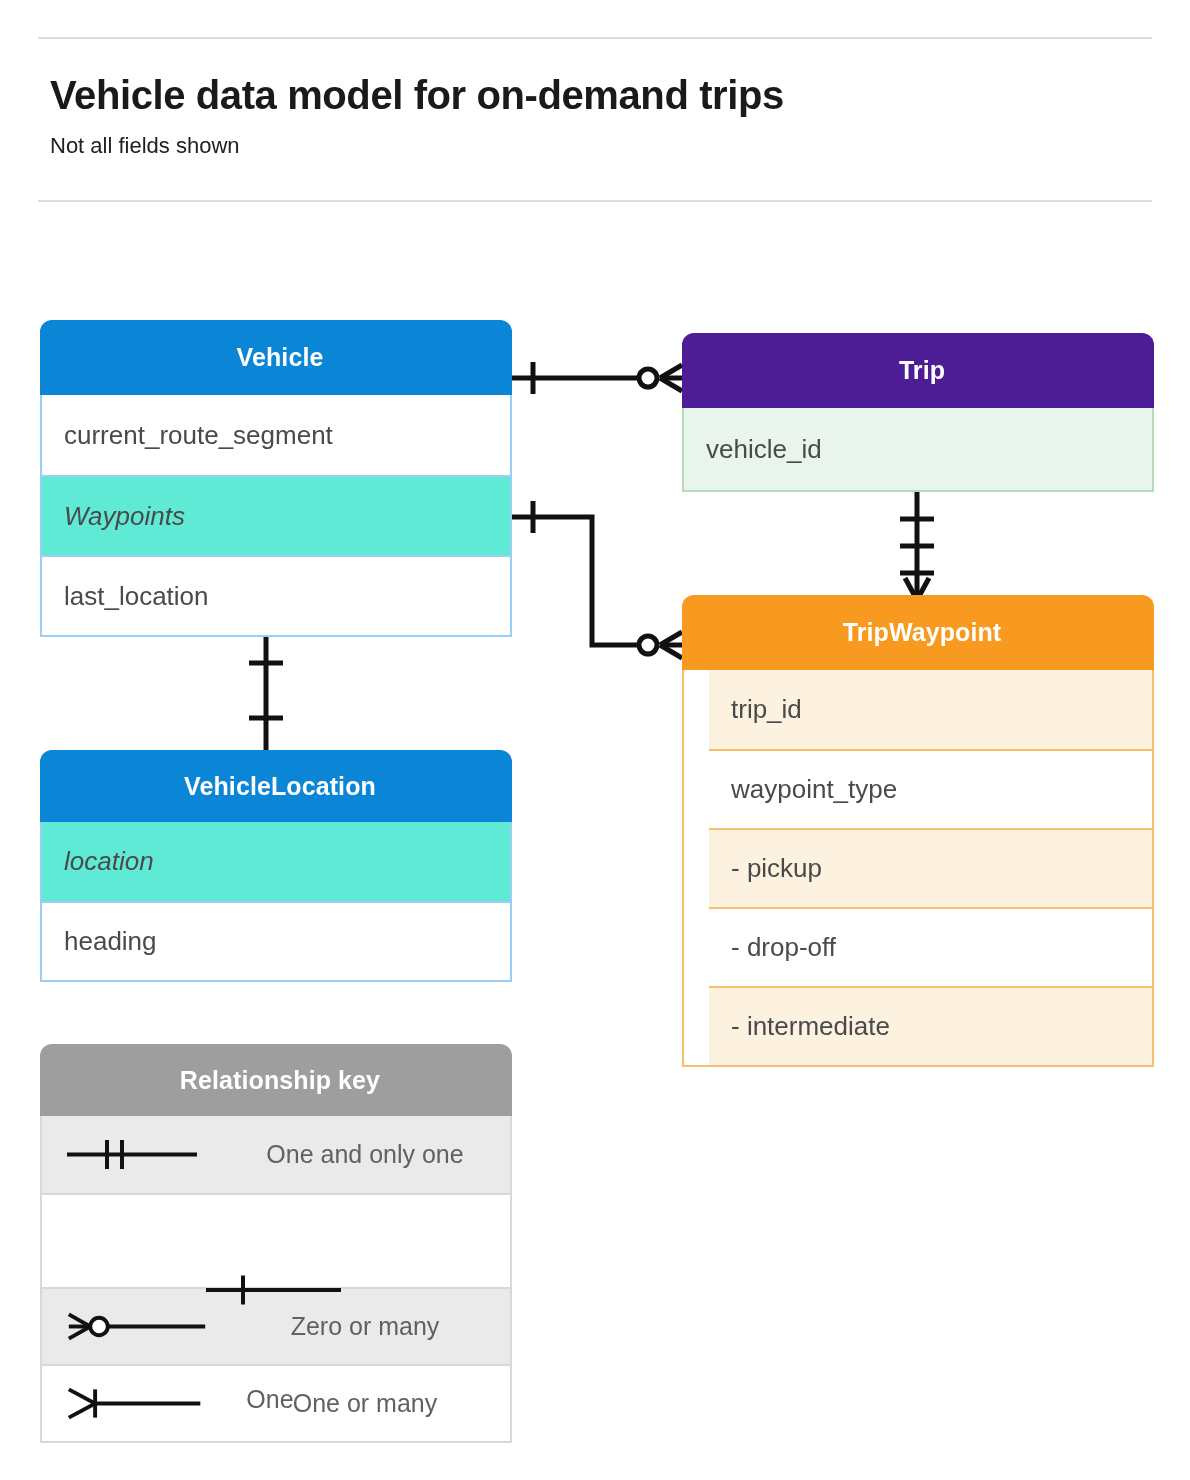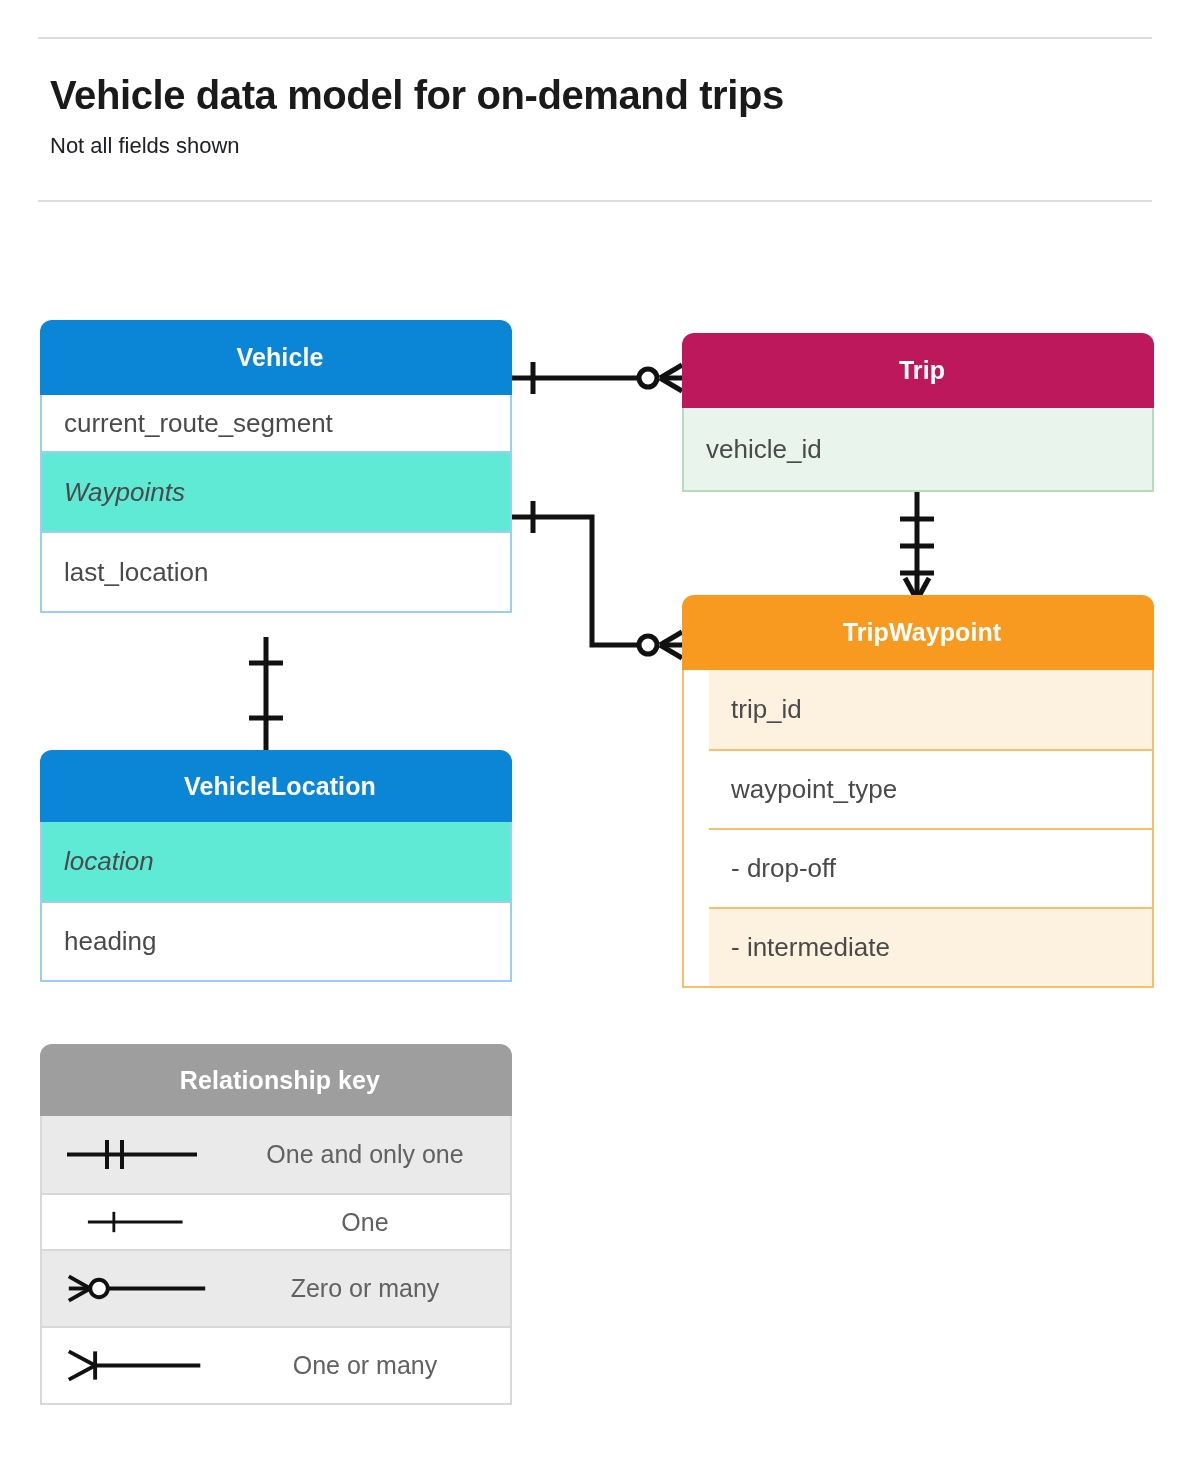--- a/index.html
+++ b/index.html
@@ -92,21 +92,21 @@
   .entity-row:first-child { border-top: none; }
 
   
   .e-blue .entity-header { background: #0b85d6; }
   .e-blue .entity-rows { border-color: #9ccdf2; }
   .e-blue .entity-row { border-top-color: #9ccdf2; }
   .row-blue-alt { background: #5eead4; font-style: italic; }
   .row-white { background: #ffffff; }
 
   
-  .e-green .entity-header { background: #be185d; }
+  .e-green .entity-header { background: #4c1d95; }
   .e-green .entity-rows { border-color: #b4dcbd; }
   .e-green .entity-row { border-top-color: #b4dcbd; }
   .row-green-alt { background: #e9f4ec; }
 
   
   .e-orange .entity-header { background: #f79a1f; }
   .e-orange .entity-rows { border-color: #f6c06b; }
   .e-orange .entity-row { border-top-color: #f6c06b; margin-left: 25px; }
   .row-orange-alt { background: #fdf2e0; }
 
@@ -182,21 +182,21 @@
       <line x1="249" y1="663" x2="283" y2="663"></line>
       <line x1="249" y1="718" x2="283" y2="718"></line>
     </g>
   </svg>
 
   <div class="entity e-blue" style="left:40px; top:320px; width:472px;">
     <div class="entity-header" style="height:75px;">
       <span>Vehicle</span>
     </div>
     <div class="entity-rows">
-      <div class="entity-row row-white" style="height:56px;">
+      <div class="entity-row row-white" style="height:80px;">
         <span>current_route_segment</span>
       </div>
       <div class="entity-row row-blue-alt" style="height:80px;">
         <span>Waypoints</span>
       </div>
       <div class="entity-row row-white" style="height:80px;">
         <span>last_location</span>
       </div>
     </div>
   </div>
@@ -215,20 +215,23 @@
   <div class="entity e-orange" style="left:682px; top:595px; width:472px;">
     <div class="entity-header" style="height:75px;">
       <span>TripWaypoint</span>
     </div>
     <div class="entity-rows">
       <div class="entity-row row-orange-alt" style="height:79px;">
         <span>trip_id</span>
       </div>
       <div class="entity-row row-white" style="height:79px;">
         <span>waypoint_type</span>
+      </div>
+      <div class="entity-row row-orange-alt" style="height:79px;">
+        <span>-  pickup</span>
       </div>
       <div class="entity-row row-white" style="height:79px;">
         <span>-  drop-off</span>
       </div>
       <div class="entity-row row-orange-alt" style="height:79px;">
         <span>-  intermediate</span>
       </div>
     </div>
   </div>
 
@@ -258,21 +261,21 @@
             <g stroke="#111111" stroke-width="4" fill="none">
               <line x1="25" y1="38.5" x2="155" y2="38.5"></line>
               <line x1="65" y1="24" x2="65" y2="53"></line>
               <line x1="80" y1="24" x2="80" y2="53"></line>
             </g>
           </svg>
         </span>
         <span class="legend-label">One and only one</span>
       </div>
 
-      <div class="entity-row row-white" style="height:56px;">
+      <div class="entity-row row-white" style="height:94px;flex-direction:column;">
         <span class="legend-sym">
           <svg class="symsvg" viewBox="0 0 190 77">
             <g stroke="#111111" stroke-width="4" fill="none">
               <line x1="25" y1="38.5" x2="160" y2="38.5"></line>
               <line x1="62" y1="24" x2="62" y2="53"></line>
             </g>
           </svg>
         </span>
         <span class="legend-label">One</span>
       </div>

